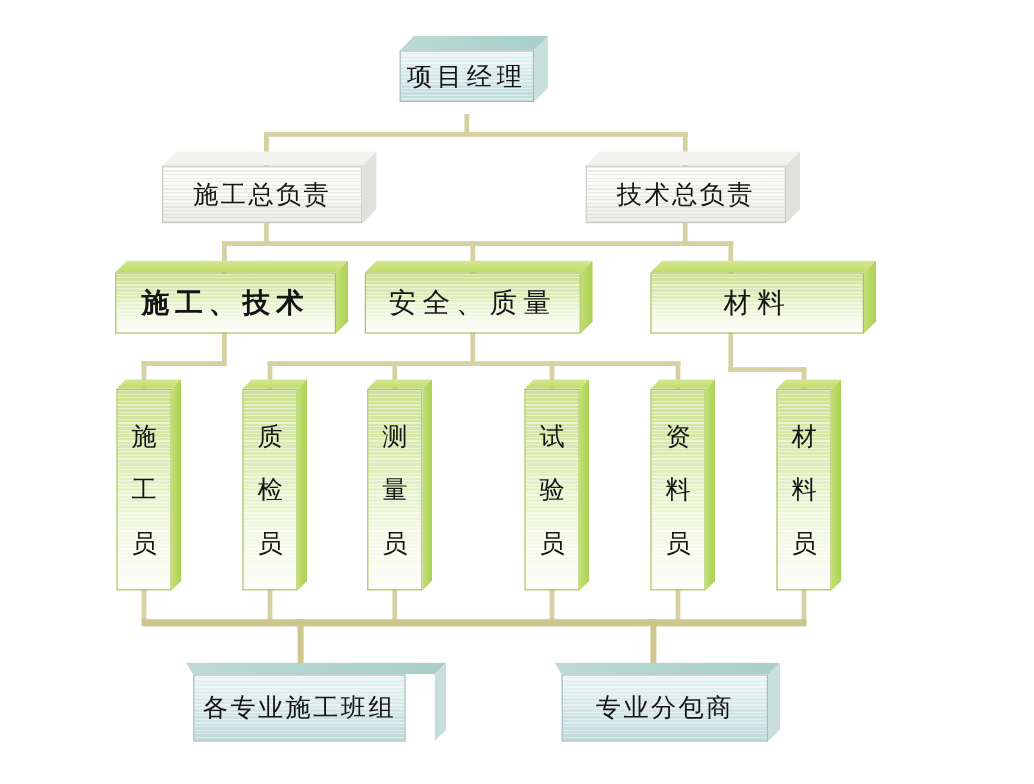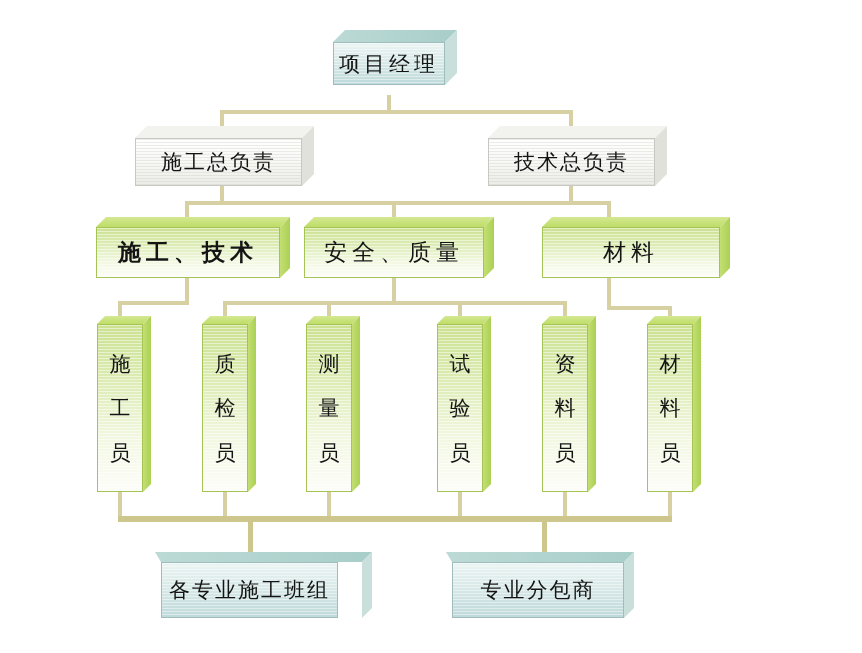--- a/index.html
+++ b/index.html
@@ -187,19 +187,19 @@
         <span>料</span>
         <span>员</span>
       </div>
   </div>
 
   <div class="b3d teal persp" style="left:161px;top:552px;padding-left:24px;--w:177px;--h:56px;--d:10px;">
     <div class="b3d-top"></div>
     <div class="b3d-side"></div>
     <div class="b3d-face f-l5">各专业施工班组</div>
   </div>
-  <div class="b3d teal persp" style="left:452px;top:552px;--w:172px;--h:56px;--d:10px;">
+  <div class="b3d teal persp" style="left:468px;top:552px;--w:172px;--h:56px;--d:10px;">
     <div class="b3d-top"></div>
     <div class="b3d-side"></div>
     <div class="b3d-face f-l5">专业分包商</div>
   </div>
 
 </div>
 
 </body></html>

